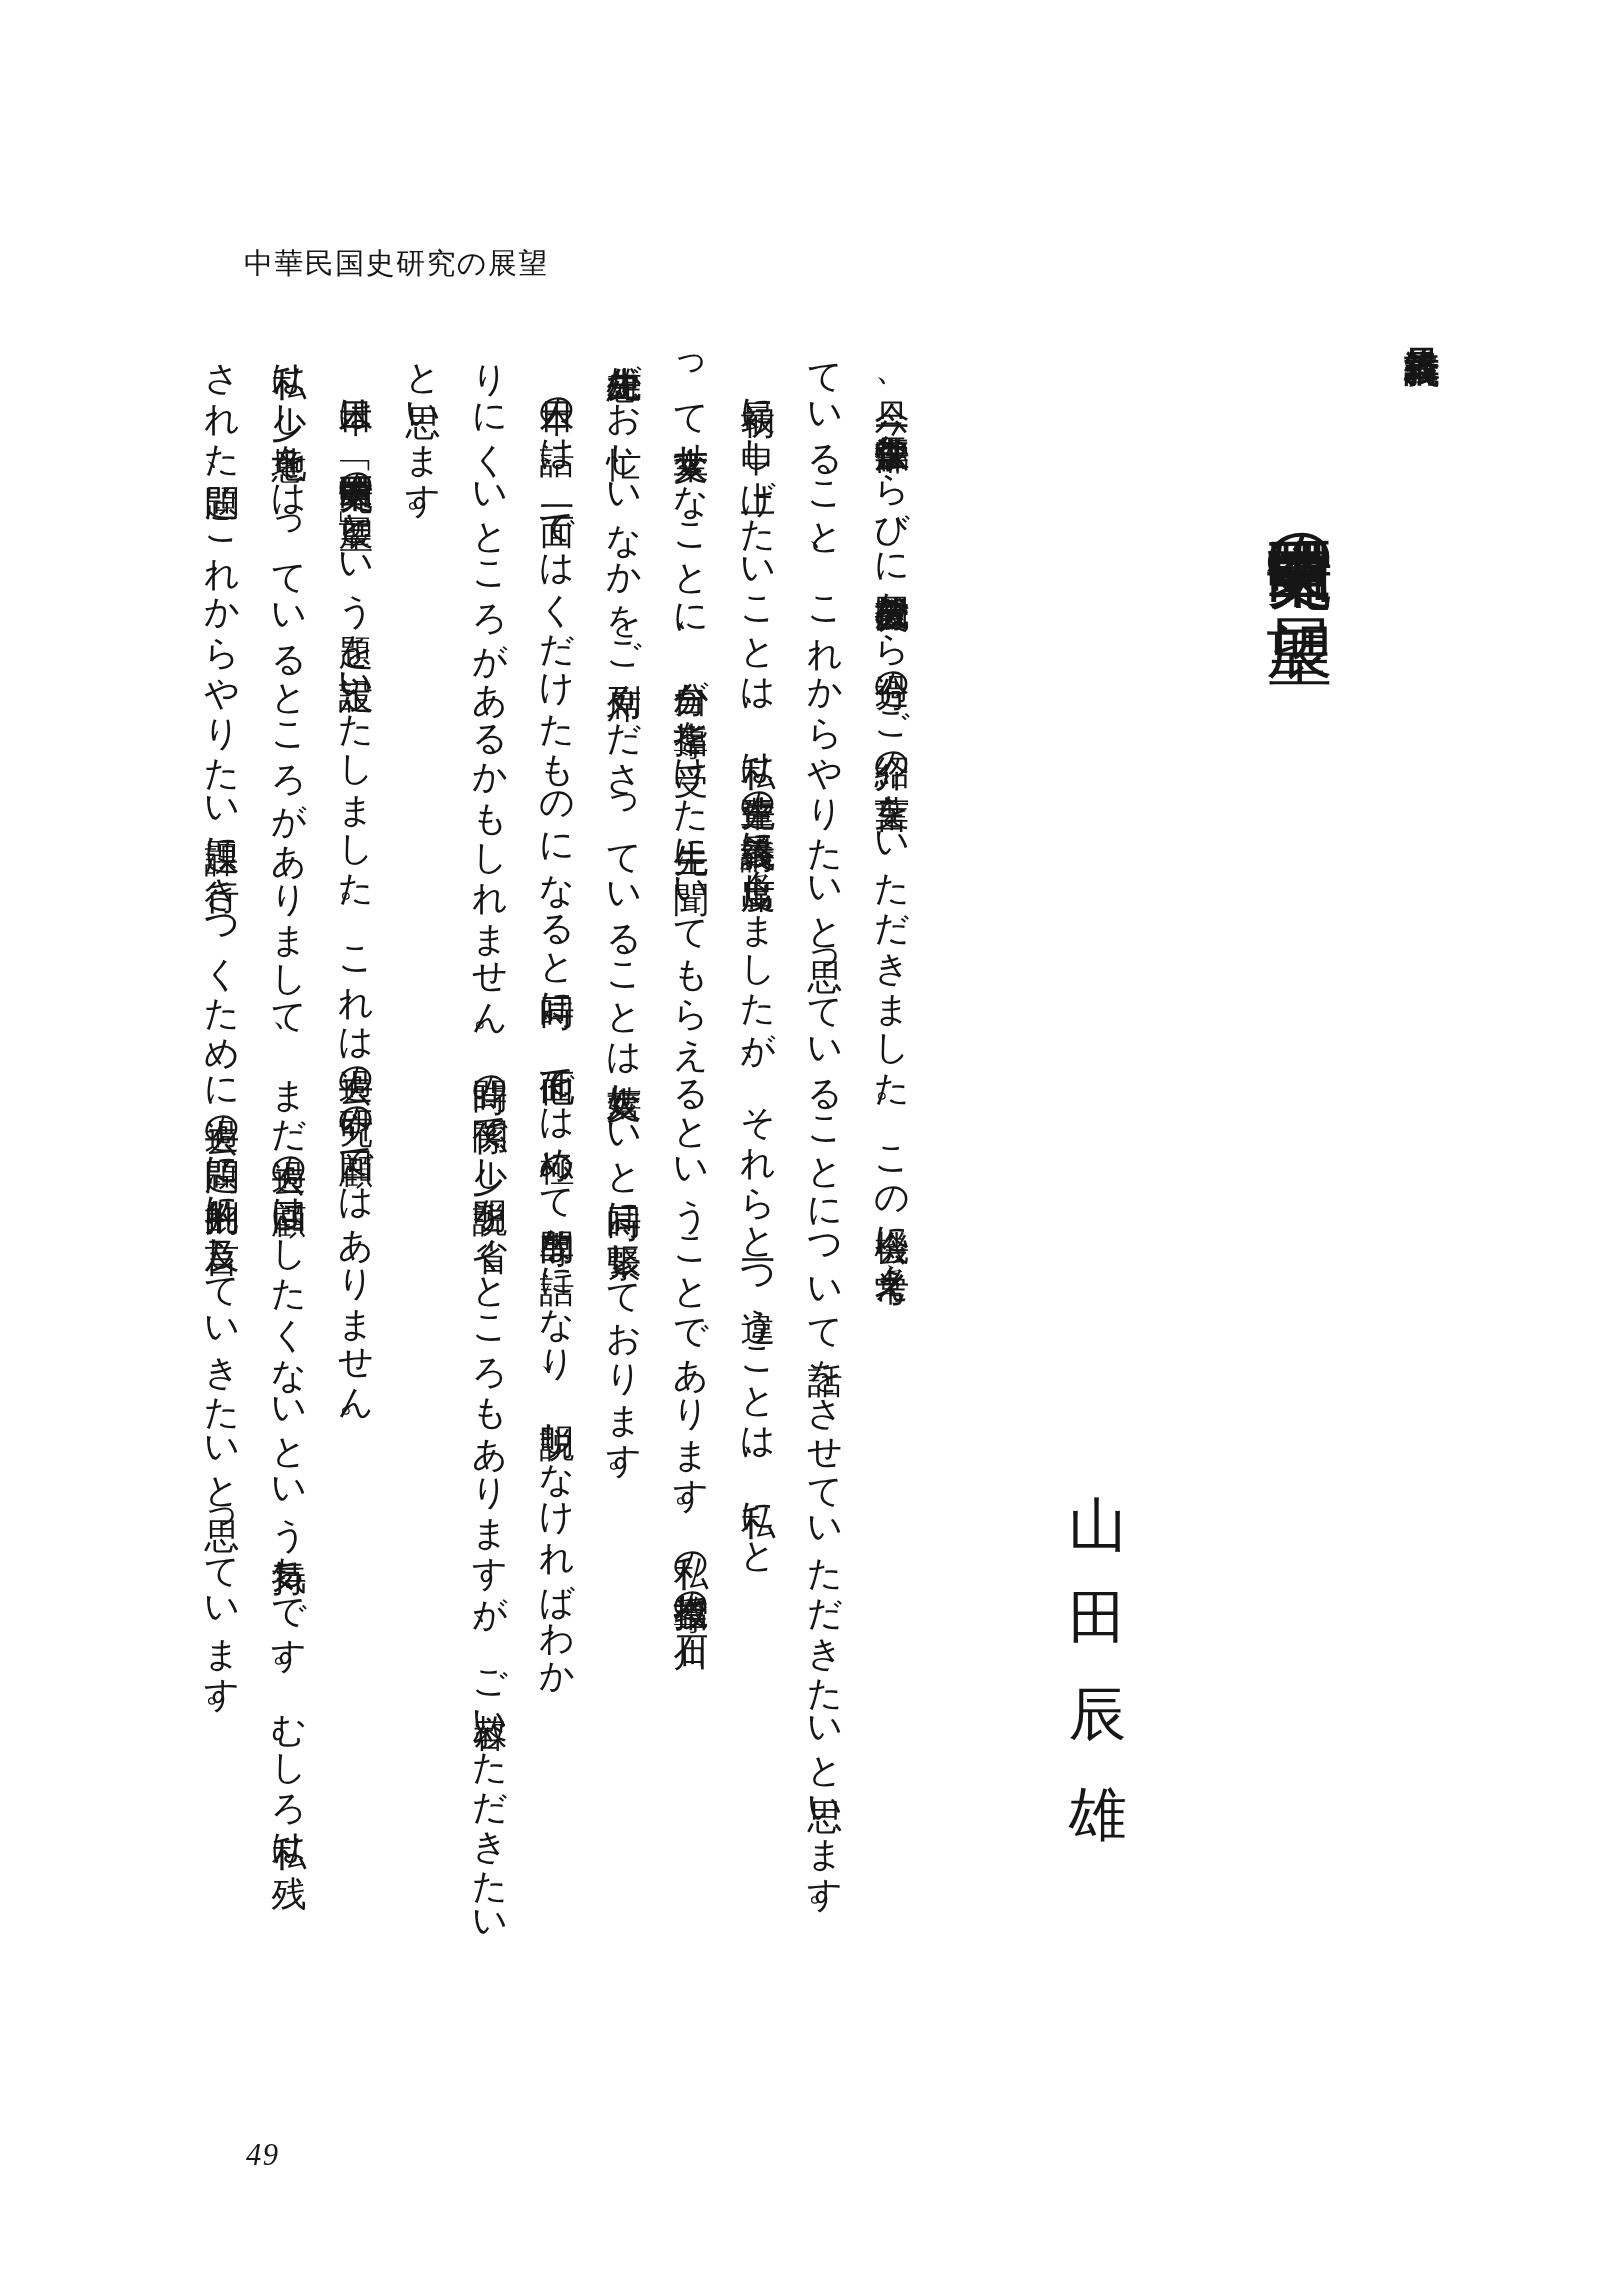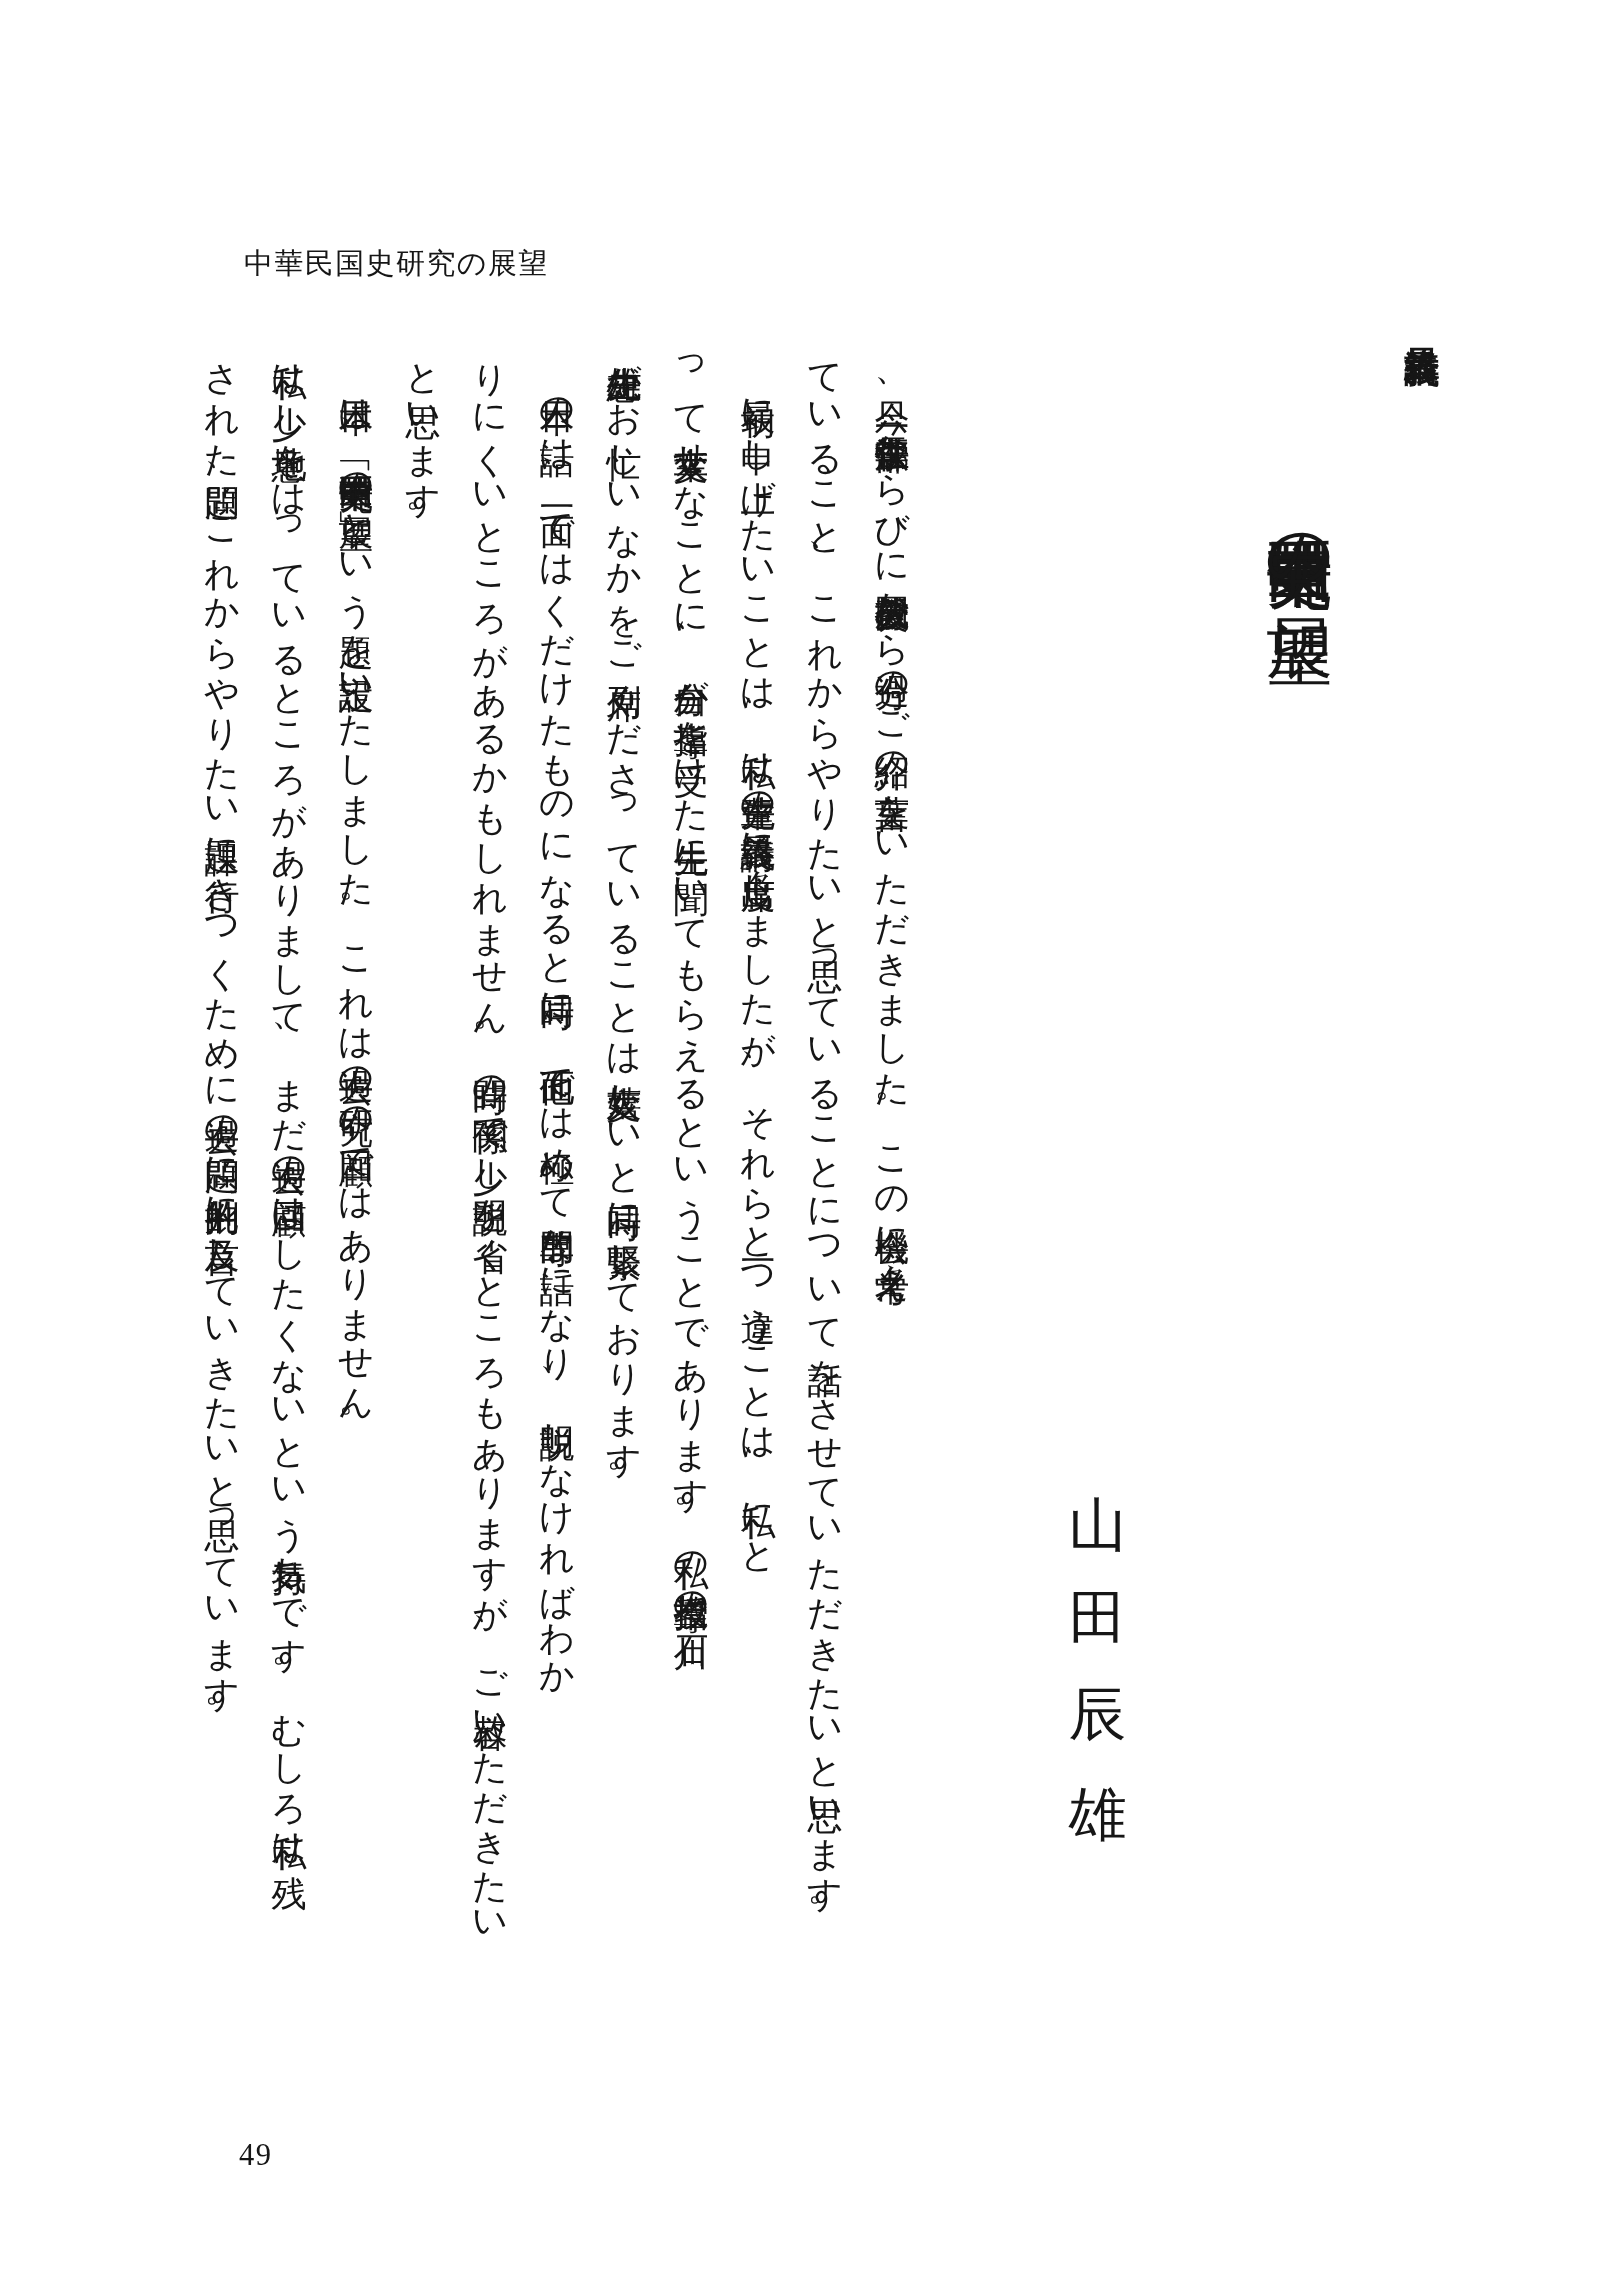--- a/index.html
+++ b/index.html
@@ -70,24 +70,25 @@
     text-orientation: upright;
     font-size: 35px;
   }
   .body-col {
     line-height: 67px;
     height: 1805px;
     letter-spacing: 0;
   }
   .page-number {
     position: absolute;
-    left: 239px;
+    left: 246px;
     top: 2102px;
     font-size: 30.5px;
     letter-spacing: 1.4px;
+    font-style: italic;
   }
 </style>
 </head>
 <body>
 
 <div class="page">
 
   <div class="running-header">中華民国史研究の展望</div>
 
   <div class="kicker">最終講義</div>

